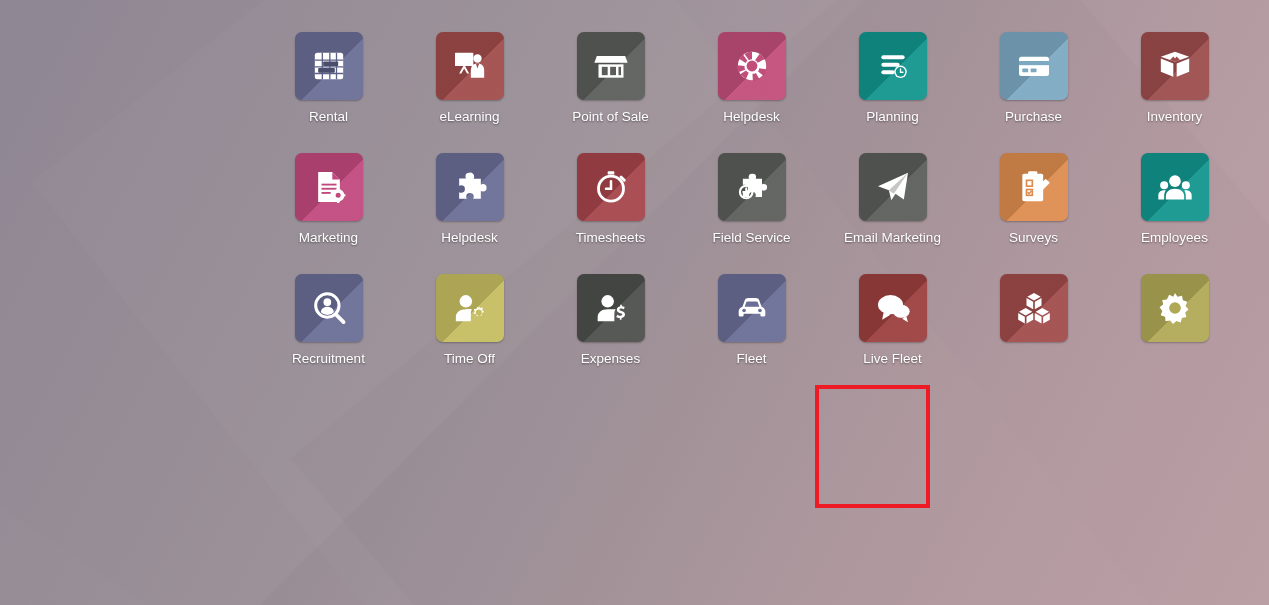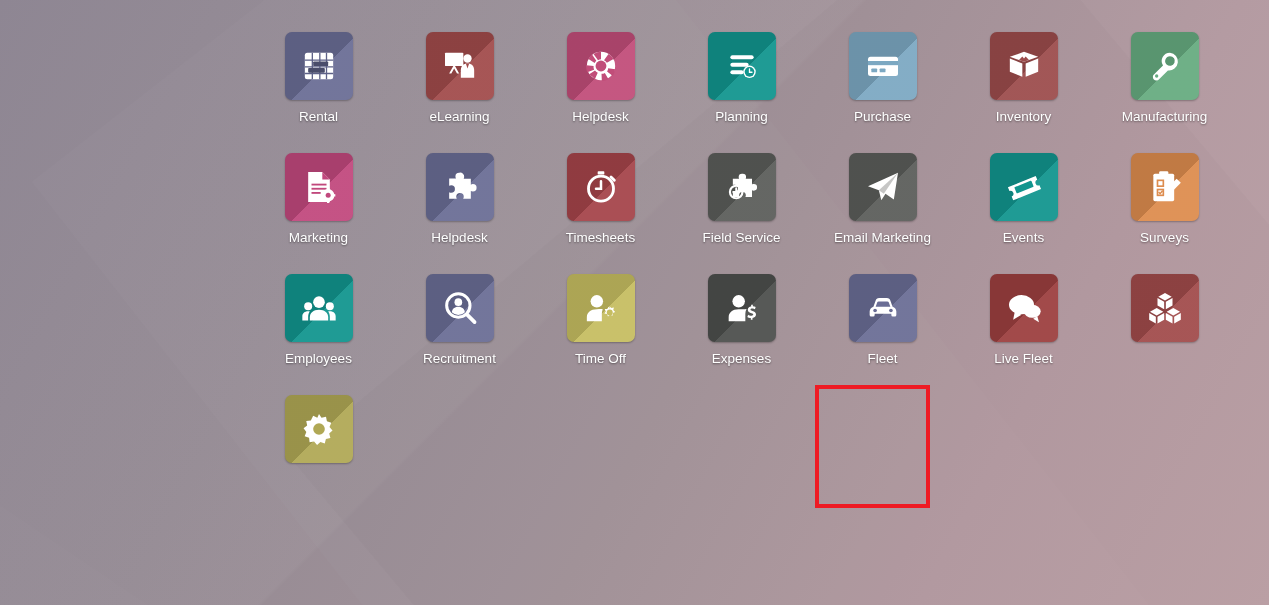--- a/index.html
+++ b/index.html
@@ -34,21 +34,21 @@
     z-index: 40;
     overflow: hidden;
   }
   .topbar-right { display: flex; align-items: center; gap: 16px; height: 26px; transform: translateY(-9px); }
   .tb-item { position: relative; display: flex; align-items: center; color: #fff; }
   .tb-x { color: #ffffff; font-size: 15px; font-weight: bold; }
 
   
   .apps {
     position: absolute;
-    left: 0; top: 22px; right: 0;
+    left: 10px; top: 22px; right: 0;
     display: flex; flex-wrap: wrap;
     justify-content: flex-start;
     padding-left: 248px;
   }
   .app {
     width: 141px;
     height: 121px;
     display: flex; flex-direction: column; align-items: center;
     text-decoration: none;
     padding-top: 10px;
@@ -122,20 +122,34 @@
           <rect x="6" y="8" width="22" height="16" rx="1"></rect>
           <path d="M16 24l-5 9h2.6l3.4-6 3.4 6H23l-5-9z"></path>
           <circle cx="33" cy="15" r="5"></circle>
           <path d="M33 21c-5 0-8 3.2-8 8v9h16v-9c0-4.8-3-8-8-8z"></path>
           <path d="M31 21l2 6 2-6z" fill="#a14b4b"></path>
         </svg>
       </div>
       <div class="label">eLearning</div>
     </a>
     <a class="app" href="#">
+      <div class="tile" style="background: rgb(91, 93, 90);">
+        <svg width="40" height="40" viewBox="0 0 48 48" fill="#ffffff">
+          <path d="M7 12h34l3 8H4l3-8z"></path>
+          <rect x="9" y="22" width="30" height="16"></rect>
+          <g fill="#5b5d5a">
+            <rect x="13" y="25" width="7" height="10"></rect>
+            <rect x="23" y="25" width="7" height="10"></rect>
+            <rect x="33" y="25" width="3" height="10"></rect>
+          </g>
+        </svg>
+      </div>
+      <div class="label">Point of Sale</div>
+    </a>
+    <a class="app" href="#">
       <div class="tile" style="background: rgb(193, 77, 121);">
         <svg width="40" height="40" viewBox="0 0 48 48" fill="#ffffff">
           <circle cx="24" cy="24" r="17" fill="#fff"></circle>
           <circle cx="24" cy="24" r="6.5" fill="#c14d79"></circle>
           <g fill="#c14d79">
             <path d="M24 7a17 17 0 00-9 2.6l5.4 7.6A8 8 0 0124 16z"></path>
             <path d="M39 15.5A17 17 0 0033 9.6l-5.4 7.6a8 8 0 013.4 3z"></path>
           </g>
           <g fill="#c14d79">
             <path d="M9 15.5l7.4 4.8a8 8 0 012-2.6L13 9.8A17 17 0 009 15.5z"></path>
@@ -175,29 +189,20 @@
     <a class="app" href="#">
       <div class="tile" style="background: rgb(156, 76, 76);">
         <svg width="40" height="40" viewBox="0 0 48 48" fill="#ffffff">
           <path d="M24 19L7 13l17-6 17 6-17 6z"></path>
           <path d="M7 15v16l15 6V21L7 15z"></path>
           <path d="M41 15v16l-15 6V21l15-6z"></path>
           <path d="M24 19l-6-2.3 4-4L24 15l2-2.3 4 4L24 19z" fill="#9c4c4c"></path>
         </svg>
       </div>
       <div class="label">Inventory</div>
-    </a>
-    <a class="app" href="#">
-      <div class="tile" style="background: rgb(102, 171, 128);">
-        <svg width="40" height="40" viewBox="0 0 48 48" fill="#ffffff">
-          <path d="M30 8a10 10 0 00-8.4 15.4L11 34a4.2 4.2 0 105.9 5.9l10.6-10.6A10 10 0 1030 8zm0 4.2a5.8 5.8 0 11-4.1 9.9 5.8 5.8 0 014.1-9.9z"></path>
-          <circle cx="14" cy="36" r="2" fill="#66ab80"></circle>
-        </svg>
-      </div>
-      <div class="label">Manufacturing</div>
     </a>
     <a class="app" href="#">
       <div class="tile" style="background: rgb(193, 72, 125);">
         <svg width="40" height="40" viewBox="0 0 48 48" fill="#ffffff">
           <path d="M11 6h17l9 9v27H11z" fill="#fff"></path>
           <path d="M28 6l9 9h-9z" fill="#c1487d"></path>
           <g fill="#c1487d">
             <rect x="15" y="20" width="18" height="2.2"></rect>
             <rect x="15" y="25" width="18" height="2.2"></rect>
             <rect x="15" y="30" width="11" height="2.2"></rect>
@@ -244,31 +249,20 @@
       <div class="label">Field Service</div>
     </a>
     <a class="app" href="#">
       <div class="tile" style="background: rgb(91, 93, 90);">
         <svg width="40" height="40" viewBox="0 0 48 48" fill="#ffffff">
           <path d="M42 7L6 23l13 5 3 12 5-8 10 7L42 7z"></path>
           <path d="M19 28l23-21-17 25-6-4z" fill="#5b5d5a" opacity="0.35"></path>
         </svg>
       </div>
       <div class="label">Email Marketing</div>
-    </a>
-    <a class="app" href="#">
-      <div class="tile" style="background: rgb(17, 149, 142);">
-        <svg width="40" height="40" viewBox="0 0 48 48" fill="#ffffff">
-          <g transform="rotate(-22 24 24)">
-            <path d="M6 17h36v5a3.5 3.5 0 000 7v5H6v-5a3.5 3.5 0 000-7v-5z"></path>
-            <rect x="13" y="20" width="22" height="8" rx="1" fill="#11958e"></rect>
-          </g>
-        </svg>
-      </div>
-      <div class="label">Events</div>
     </a>
     <a class="app" href="#">
       <div class="tile" style="background: rgb(221, 140, 78);">
         <svg width="40" height="40" viewBox="0 0 48 48" fill="#ffffff">
           <rect x="10" y="8" width="25" height="33" rx="2" fill="#fff"></rect>
           <rect x="17" y="5" width="11" height="5" rx="1.5" fill="#fff"></rect>
           <g fill="none" stroke="#dd8c4e" stroke-width="2">
             <rect x="15" y="16" width="7" height="7"></rect>
             <rect x="15" y="27" width="7" height="7"></rect>
           </g>

